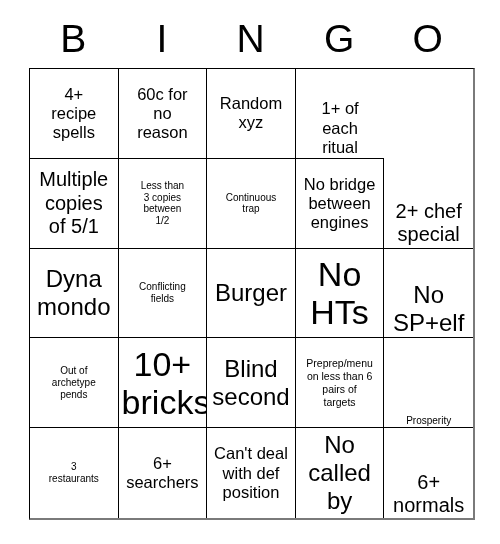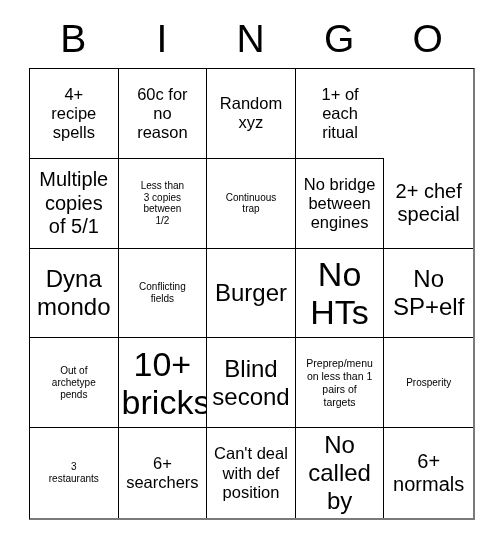--- a/index.html
+++ b/index.html
@@ -57,20 +57,21 @@
     display: flex;
     align-items: center;
     justify-content: center;
     text-align: center;
     padding: 1px 3px;
     overflow: hidden;
     background: #ffffff;
   }
   .cell:last-child {
     border-right: none;
+    align-items: flex-end;
   }
   .grid-row:last-child .cell {
     border-bottom: none;
   }
   .cell-text {
     display: block;
     width: 100%;
     line-height: 1.16;
     white-space: pre-line;
     color: #000000;
@@ -177,21 +178,21 @@
       <div class="cell">
           <span class="cell-text fs-xxl">10+
 bricks</span>
         </div>
       <div class="cell">
           <span class="cell-text fs-xl">Blind
 second</span>
         </div>
       <div class="cell">
           <span class="cell-text fs-xs">Preprep/menu
-on less than 1
+on less than 6
 pairs of
 targets</span>
         </div>
       <div class="cell">
           <span class="cell-text fs-sm">Prosperity</span>
         </div>
     </div>
 
     <div class="grid-row">
       <div class="cell">

